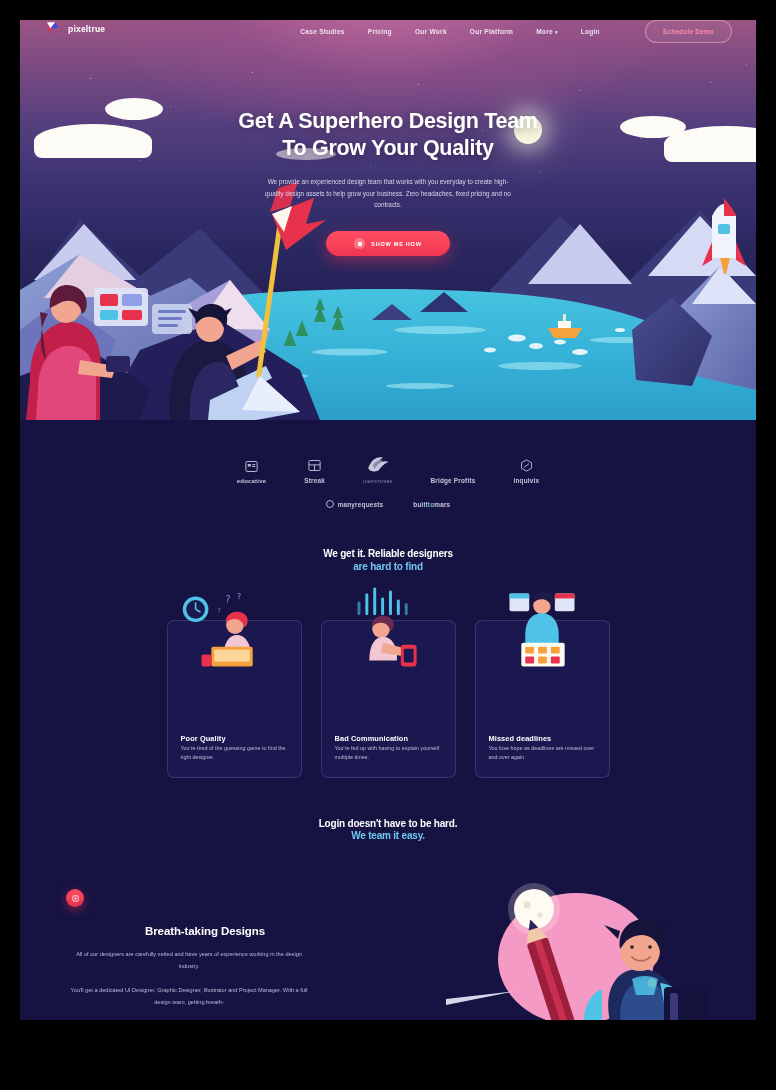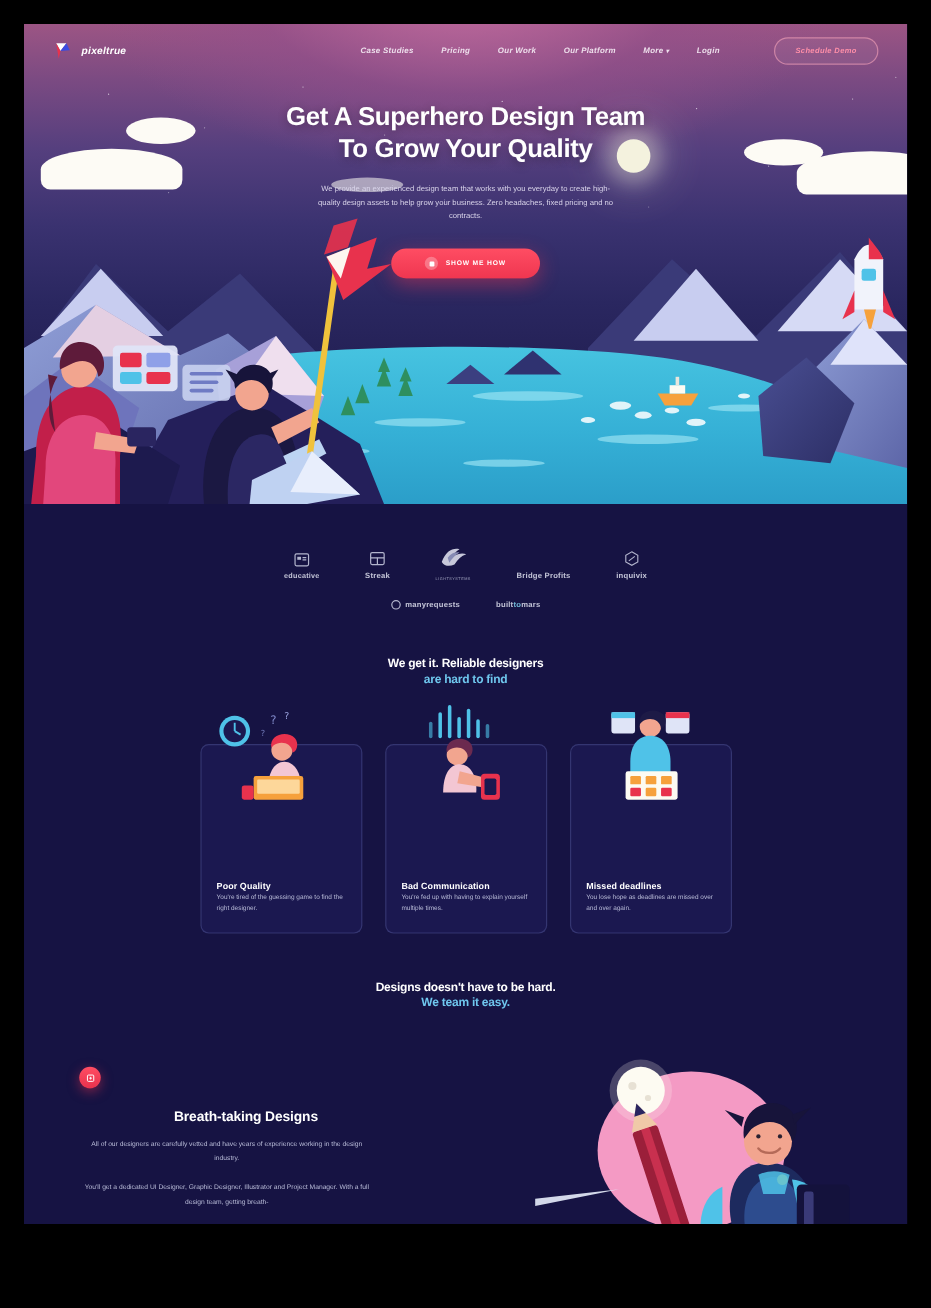--- a/index.html
+++ b/index.html
@@ -39,42 +39,42 @@
   .cloud { position:absolute; background:#fdfbf5; border-radius:40px 40px 26px 26px; filter:blur(.2px); }
   .cloud.c1 { left:14px;  top:104px; width:118px; height:34px; border-radius:50% 50% 8px 8px; }
   .cloud.c2 { left:85px;  top:78px;  width:58px;  height:22px; border-radius:50%; }
   .cloud.c3 { left:644px; top:106px; width:124px; height:36px; border-radius:50% 50% 8px 8px; }
   .cloud.c4 { left:600px; top:96px;  width:66px;  height:22px; border-radius:50%; }
   .cloud.c5 { left:256px; top:128px; width:60px;  height:12px; border-radius:50%; opacity:.55; }
 
   
   .topbar {
     position:absolute; left:0; top:0; right:0; height:44px;
-    display:flex; align-items:center;
-    padding:0 24px; z-index:30;font-style:italic;
+    display:flex; align-items:flex-start;
+    padding:0 24px; z-index:30;
   }
   .brand { display:flex; align-items:center; gap:7px; }
   .brand-mark { width:17px; height:17px; position:relative; }
   .brand-name { color:#fff; font-size:8.5px; font-weight:700; letter-spacing:.2px; }
   .nav { margin-left:auto; display:flex; align-items:center; gap:23px; }
   .nav a {
     color:#f3e7f2; font-size:6.6px; font-weight:700; text-decoration:none;
     letter-spacing:.25px; white-space:nowrap; opacity:.95;
   }
   .nav .caret { font-size:5px; margin-left:2px; }
   .demo-btn {
     margin-left:22px;
     border:1px solid rgba(255,170,190,.55);
     color:#ff8fa8; font-size:6.3px; font-weight:700; letter-spacing:.3px;
     padding:7px 17px; border-radius:40px; background:rgba(255,255,255,.05);
     white-space:nowrap;
   }
 
   
-  .hero-copy { position:relative; z-index:20; text-align:center; padding-top:64px; }
+  .hero-copy { position:relative; z-index:20; text-align:center; padding-top:88px; }
   .hero-h1 {
     color:#fff; font-size:21.5px; font-weight:700; line-height:1.25;
     letter-spacing:-.3px; text-shadow:0 2px 8px rgba(0,0,0,.3);
   }
   .hero-sub {
     margin:14px auto 0; width:252px;
     color:#d9d4ea; font-size:6.4px; line-height:1.85; font-weight:400;
   }
   .cta {
     margin:20px auto 0; width:124px; height:25px;
@@ -497,21 +497,21 @@
         </div>
         <h3>Missed deadlines</h3>
         <p>You lose hope as deadlines are missed over and over again.</p>
       </div>
     </div>
   </section>
 
   <section>
     <div class="sec-head">
       <h2>
-        <span>Designs doesn't have to be hard.</span><br>
+        <span>Login doesn't have to be hard.</span><br>
         <span class="accent">We team it easy.</span>
       </h2>
     </div>
 
     <div class="feature">
 
       <div class="feature-art">
         <svg viewBox="0 0 330 160">
           <ellipse cx="150" cy="80" rx="78" ry="66" fill="#f49ac4"></ellipse>
           <circle cx="108" cy="30" r="20" fill="#fdfbf2"></circle>

